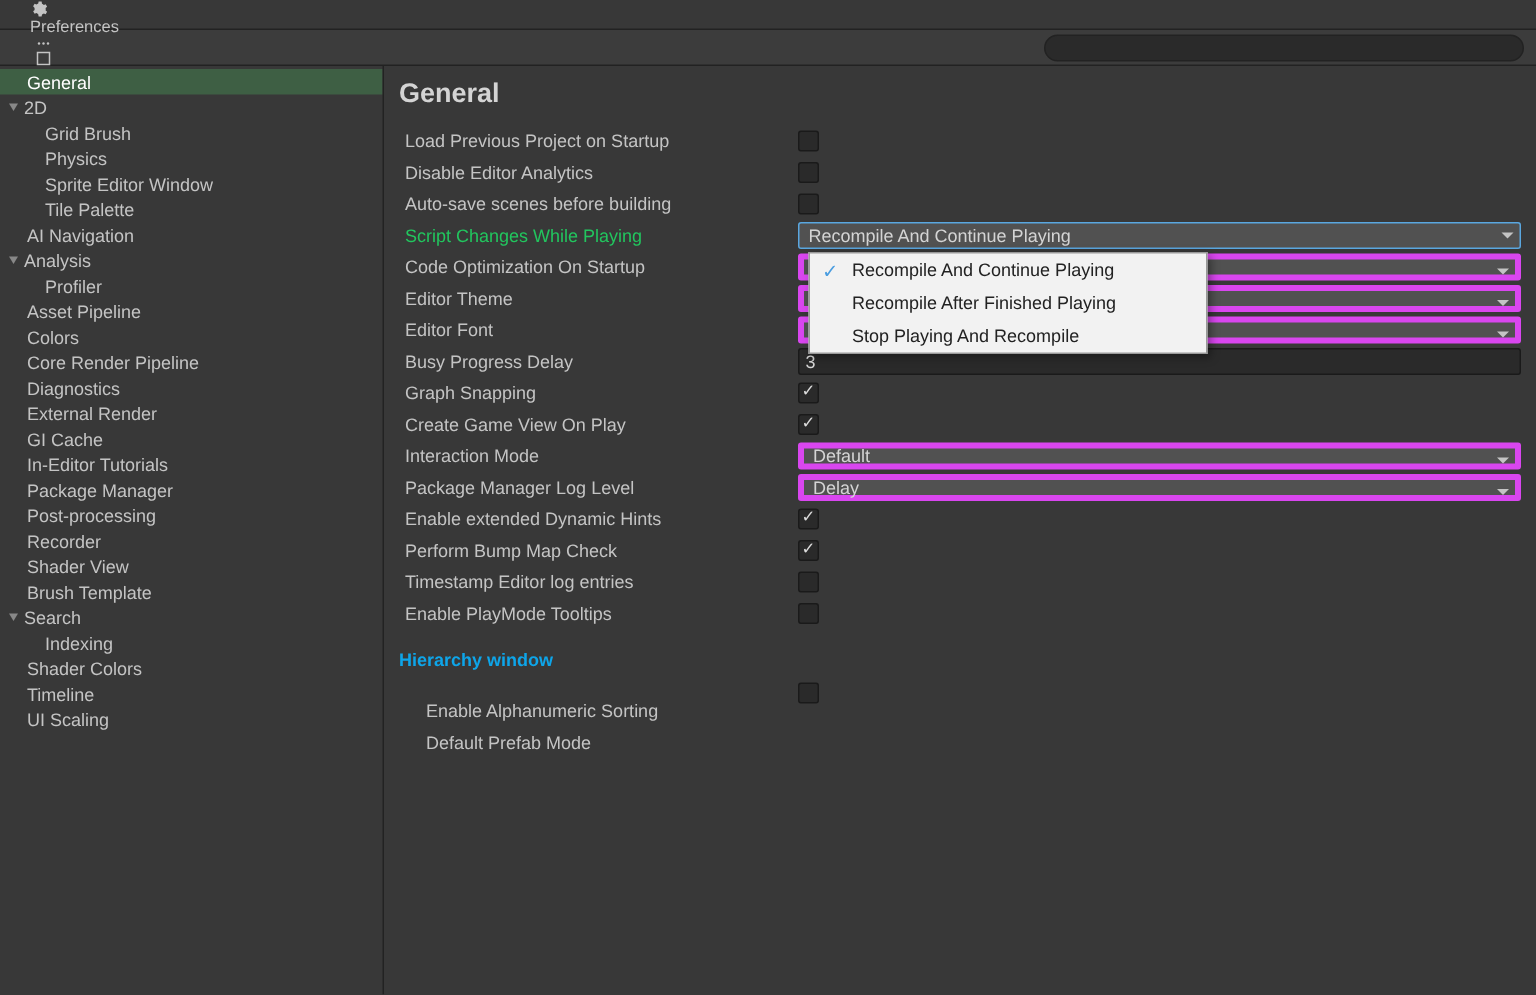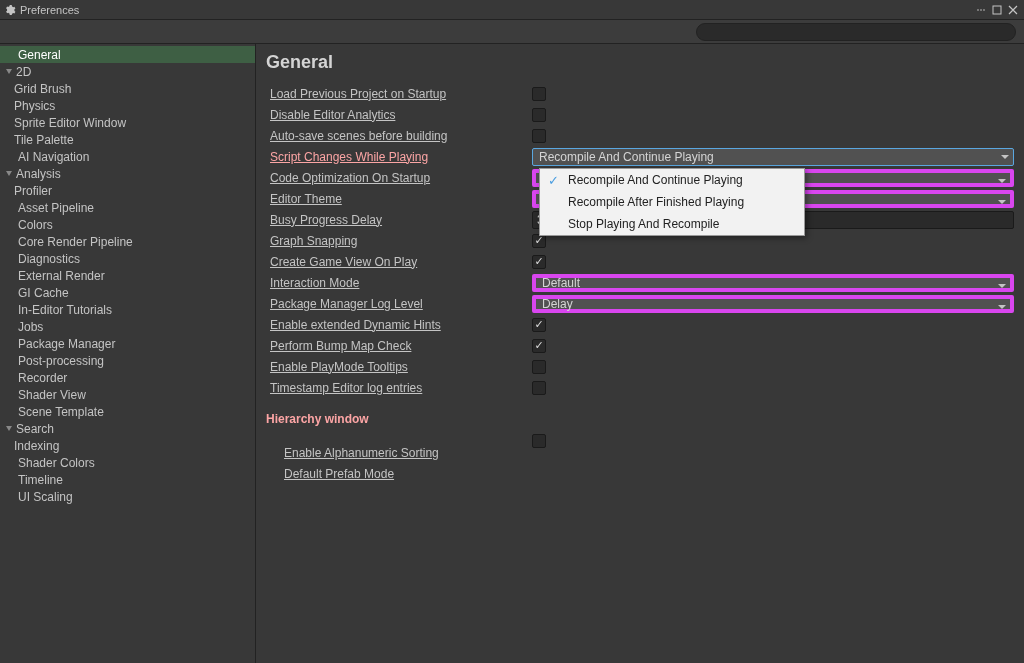--- a/index.html
+++ b/index.html
@@ -1,44 +1,44 @@
 <!DOCTYPE html>
 <html><head>
 <meta charset="utf-8">
 <style>
   * { box-sizing: border-box; margin: 0; padding: 0; font-family: "Segoe UI", Arial, sans-serif; }
   body { width: 1024px; height: 663px; background: #383838; color: #c4c4c4; font-size: 12px; overflow: hidden; }
   
-  .titlebar { height: 20px; background: #383838; display: flex; align-items: center; padding: 0 4px; border-bottom: 1px solid #222; }
+  .titlebar { height: 20px; background: #383838; display: flex; padding: 0 20px; border-bottom: 1px solid #222; flex-direction: column; }
   .titlebar .gear { width: 12px; height: 12px; margin-right: 4px; }
   .titlebar .title { color: #c4c4c4; font-size: 11px; }
   .titlebar .spacer { flex: 1; }
   .titlebar .win-btn { width: 14px; height: 14px; margin-left: 2px; display: flex; align-items: center; justify-content: center; color: #c4c4c4; }
   
   .toolbar { height: 24px; background: #3c3c3c; display: flex; align-items: center; padding: 2px 8px; border-bottom: 1px solid #222; }
   .toolbar .spacer { flex: 1; }
   .search-input { width: 320px; height: 18px; background: #2a2a2a; border: 1px solid #222; border-radius: 10px; color: #c4c4c4; padding: 0 8px 0 22px; font-size: 11px; position: relative; }
   .search-wrap { position: relative; width: 320px; }
   .search-wrap .search-icon { position: absolute; left: 6px; top: 3px; width: 12px; height: 12px; }
   
   .main { display: flex; height: calc(663px - 44px); }
   
   .sidebar { width: 256px; background: #383838; border-right: 1px solid #222; overflow-y: auto; padding-top: 2px; }
   .sidebar-item { height: 17px; display: flex; align-items: center; padding-left: 18px; color: #c4c4c4; cursor: default; white-space: nowrap; }
   .sidebar-item.selected { background: #3e5f44; color: #fff; }
-  .sidebar-item.indent1 { padding-left: 14px; }
+  .sidebar-item.indent1 { padding-left: 30px; }
   .sidebar-item .foldout { width: 0; height: 0; border-left: 3px solid transparent; border-right: 3px solid transparent; border-top: 5px solid #888; margin-right: 4px; margin-left: -12px; }
   
   .content { flex: 1; background: #383838; padding: 8px 10px; overflow-y: auto; position: relative; }
   .content h1 { font-size: 18px; font-weight: 600; color: #d4d4d4; margin-bottom: 10px; }
-  .content h2 { font-size: 12px; font-weight: 600; color: #fca5a5; margin-top: 14px; margin-bottom: 4px; }
+  .content h2 { font-size: 12px; font-weight: 600; color: #0ea5e9; margin-top: 14px; margin-bottom: 4px; }
   
   .row { display: flex; align-items: center; height: 21px; }
-  .row .label { width: 266px; padding-left: 4px; color: #c4c4c4; text-decoration: underline; }
-  .row .label.active { color: #fca5a5; }
+  .row .label { width: 266px; padding-left: 4px; color: #c4c4c4; }
+  .row .label.active { color: #22c55e; }
   .row .label.indent1 { padding-left: 18px; margin-top: 24px; }
   .row .control { flex: 1; display: flex; align-items: center; }
   
   .checkbox { width: 14px; height: 14px; background: #2a2a2a; border: 1px solid #1a1a1a; border-radius: 2px; display: flex; align-items: center; justify-content: center; }
   .checkbox.checked::after { content: "✓"; color: #ddd; font-size: 11px; line-height: 1; }
   
   .dropdown { flex: 1; height: 18px; background: #515151; border: 4px solid #d946ef; border-radius: 2px; padding: 0 18px 0 6px; color: #d4d4d4; display: flex; align-items: center; position: relative; }
   .dropdown.focused { border: 1px solid #5aa7e0; }
   .dropdown .arrow { position: absolute; right: 4px; top: 6px; width: 0; height: 0; border-left: 4px solid transparent; border-right: 4px solid transparent; border-top: 4px solid #c4c4c4; }
   
@@ -139,36 +139,33 @@
       <div class="sidebar-item indent0">
         <span>External Render</span>
       </div>
       <div class="sidebar-item indent0">
         <span>GI Cache</span>
       </div>
       <div class="sidebar-item indent0">
         <span>In-Editor Tutorials</span>
       </div>
       <div class="sidebar-item indent0">
-        <span>Jobs</span>
-      </div>
-      <div class="sidebar-item indent0">
         <span>Package Manager</span>
       </div>
       <div class="sidebar-item indent0">
         <span>Post-processing</span>
       </div>
       <div class="sidebar-item indent0">
         <span>Recorder</span>
       </div>
       <div class="sidebar-item indent0">
         <span>Shader View</span>
       </div>
       <div class="sidebar-item indent0">
-        <span>Scene Template</span>
+        <span>Brush Template</span>
       </div>
       <div class="sidebar-item indent0">
         <span class="foldout"></span>
         <span>Search</span>
       </div>
       <div class="sidebar-item indent1">
         <span>Indexing</span>
       </div>
       <div class="sidebar-item indent0">
         <span>Shader Colors</span>
@@ -222,20 +219,29 @@
         <div class="row">
           <div class="label">Editor Theme</div>
           <div class="control">
             <div class="dropdown">
               <span></span>
               <span class="arrow"></span>
             </div>
           </div>
         </div>
         <div class="row">
+          <div class="label">Editor Font</div>
+          <div class="control">
+            <div class="dropdown">
+              <span></span>
+              <span class="arrow"></span>
+            </div>
+          </div>
+        </div>
+        <div class="row">
           <div class="label">Busy Progress Delay</div>
           <div class="control">
             <div class="textfield">
               <span>3</span>
             </div>
           </div>
         </div>
         <div class="row">
           <div class="label">Graph Snapping</div>
           <div class="control">
@@ -272,27 +278,27 @@
             <div class="checkbox checked"></div>
           </div>
         </div>
         <div class="row">
           <div class="label">Perform Bump Map Check</div>
           <div class="control">
             <div class="checkbox checked"></div>
           </div>
         </div>
         <div class="row">
+          <div class="label">Timestamp Editor log entries</div>
+          <div class="control">
+            <div class="checkbox"></div>
+          </div>
+        </div>
+        <div class="row">
           <div class="label">Enable PlayMode Tooltips</div>
-          <div class="control">
-            <div class="checkbox"></div>
-          </div>
-        </div>
-        <div class="row">
-          <div class="label">Timestamp Editor log entries</div>
           <div class="control">
             <div class="checkbox"></div>
           </div>
         </div>
       </div>
     <h2>Hierarchy window</h2>
     <div id="rows2">
         <div class="row">
           <div class="label indent1">Enable Alphanumeric Sorting</div>
           <div class="control">

